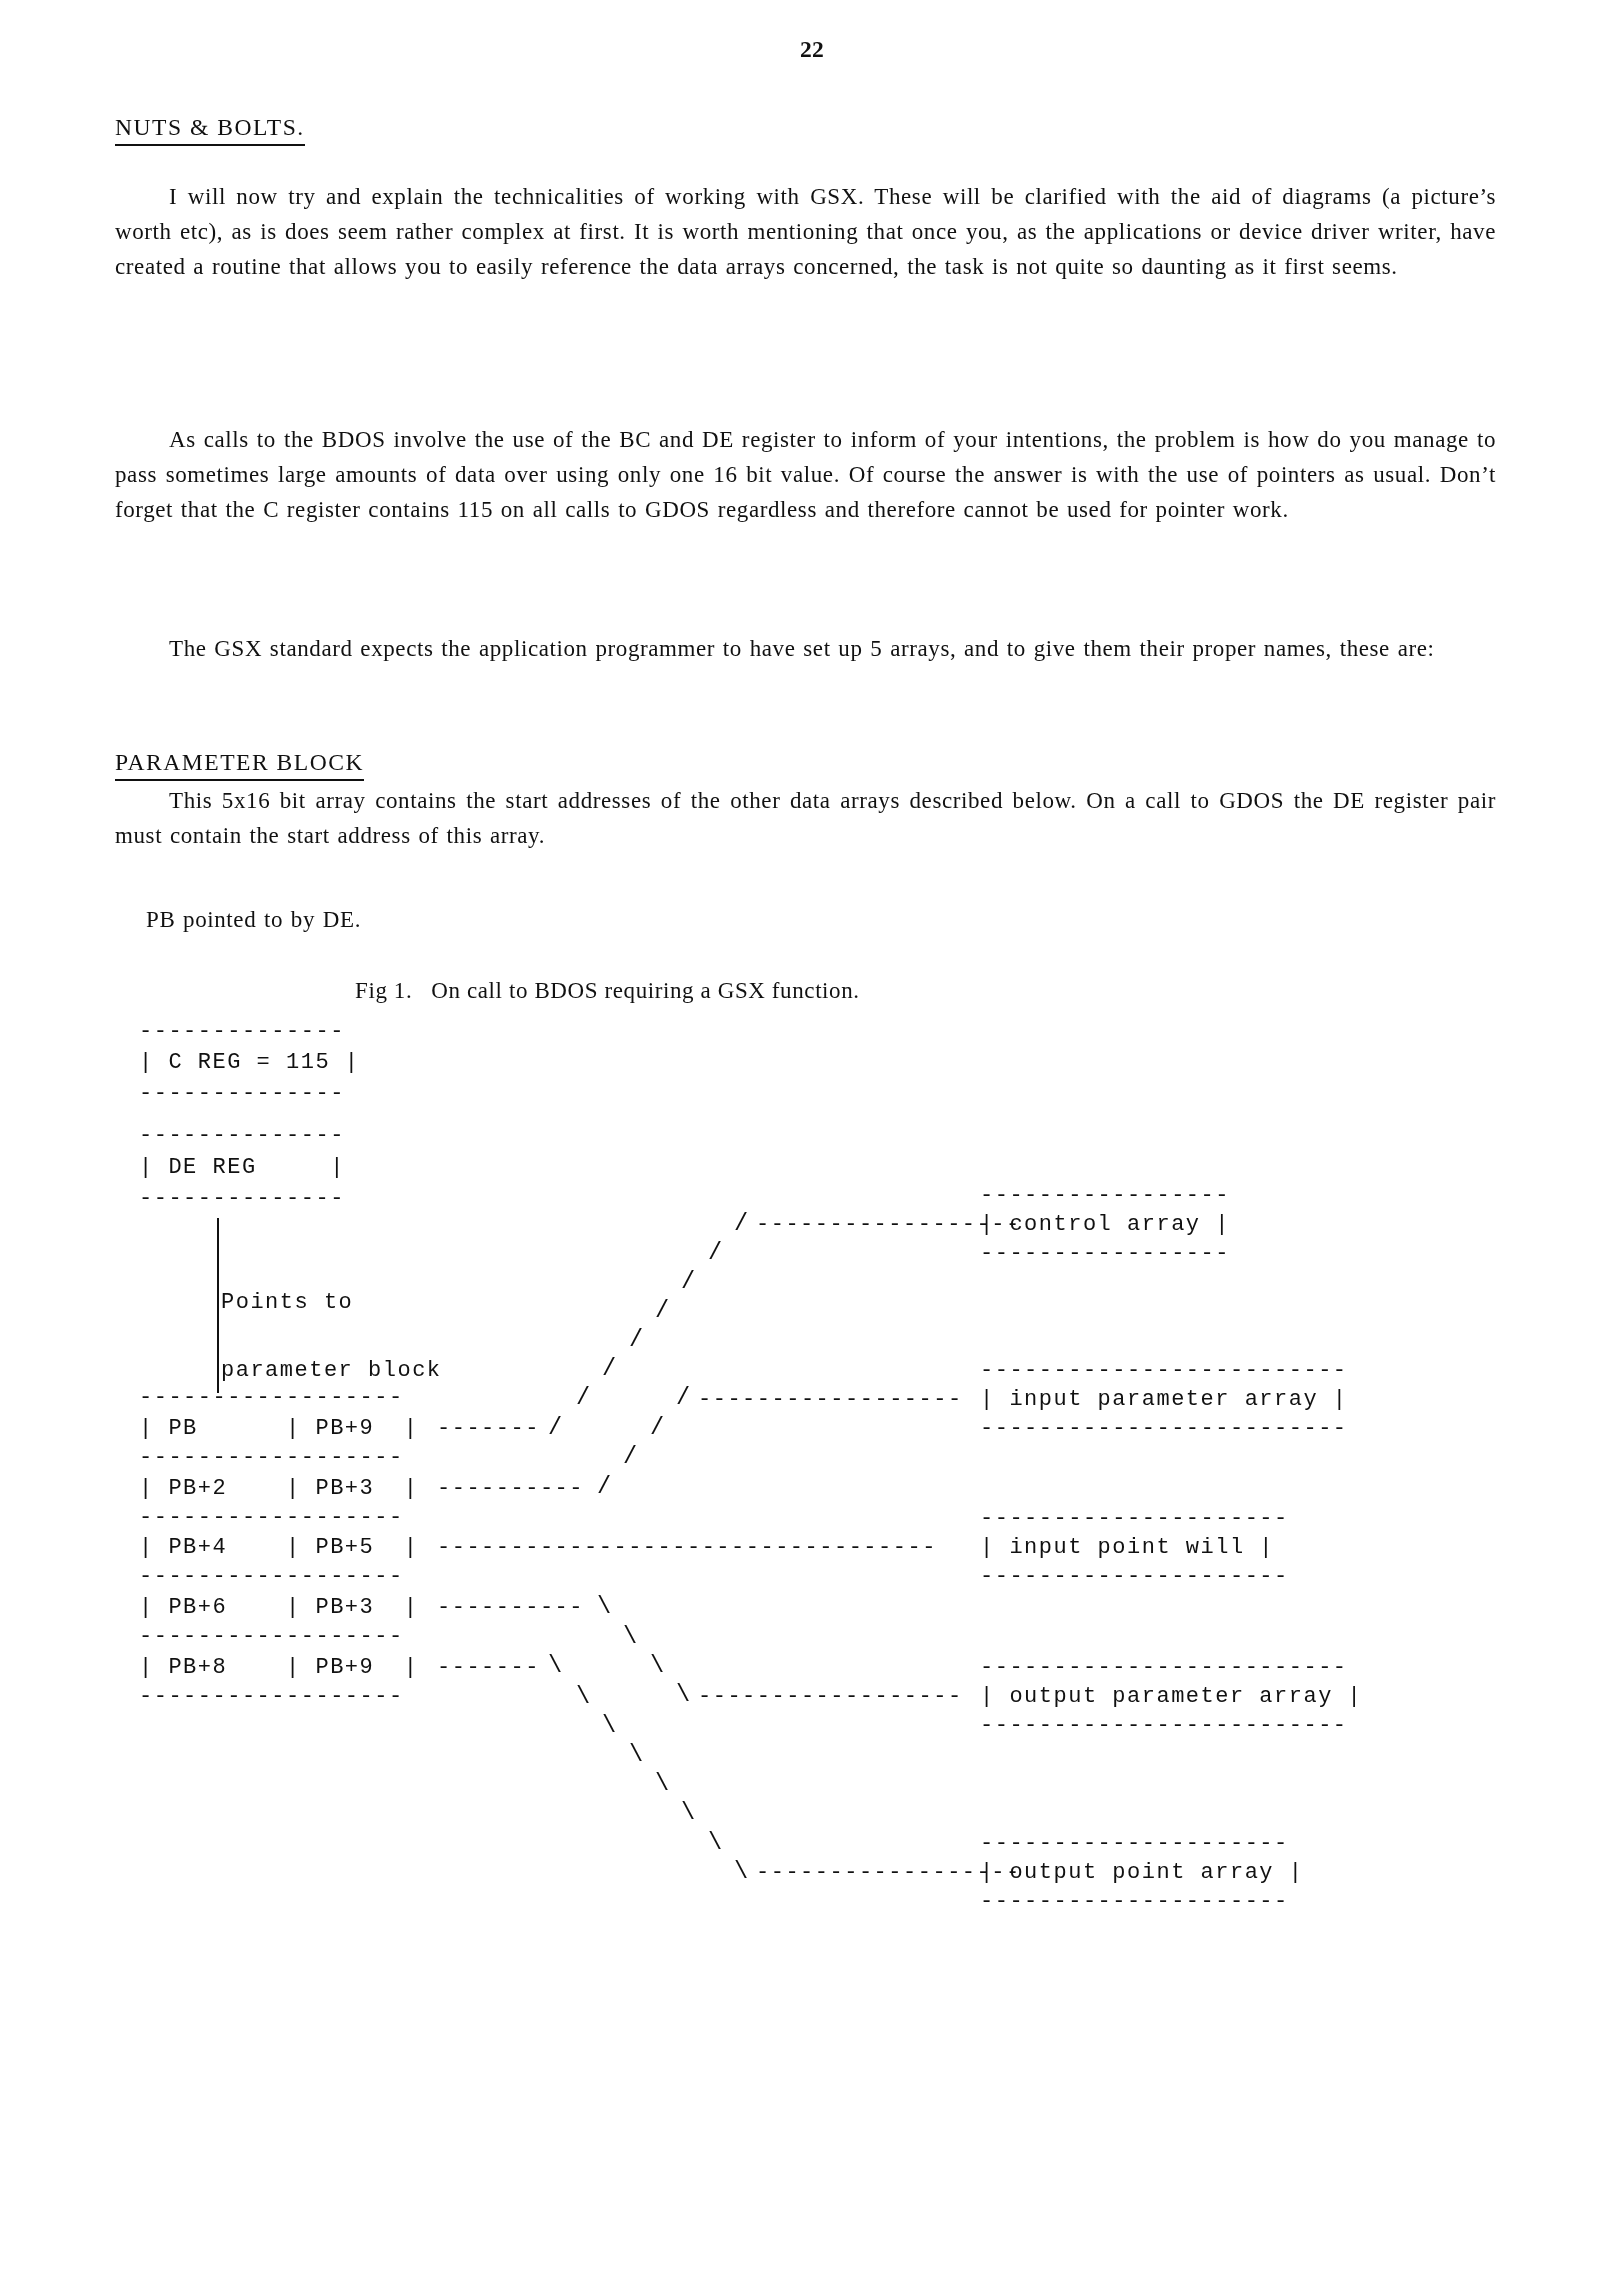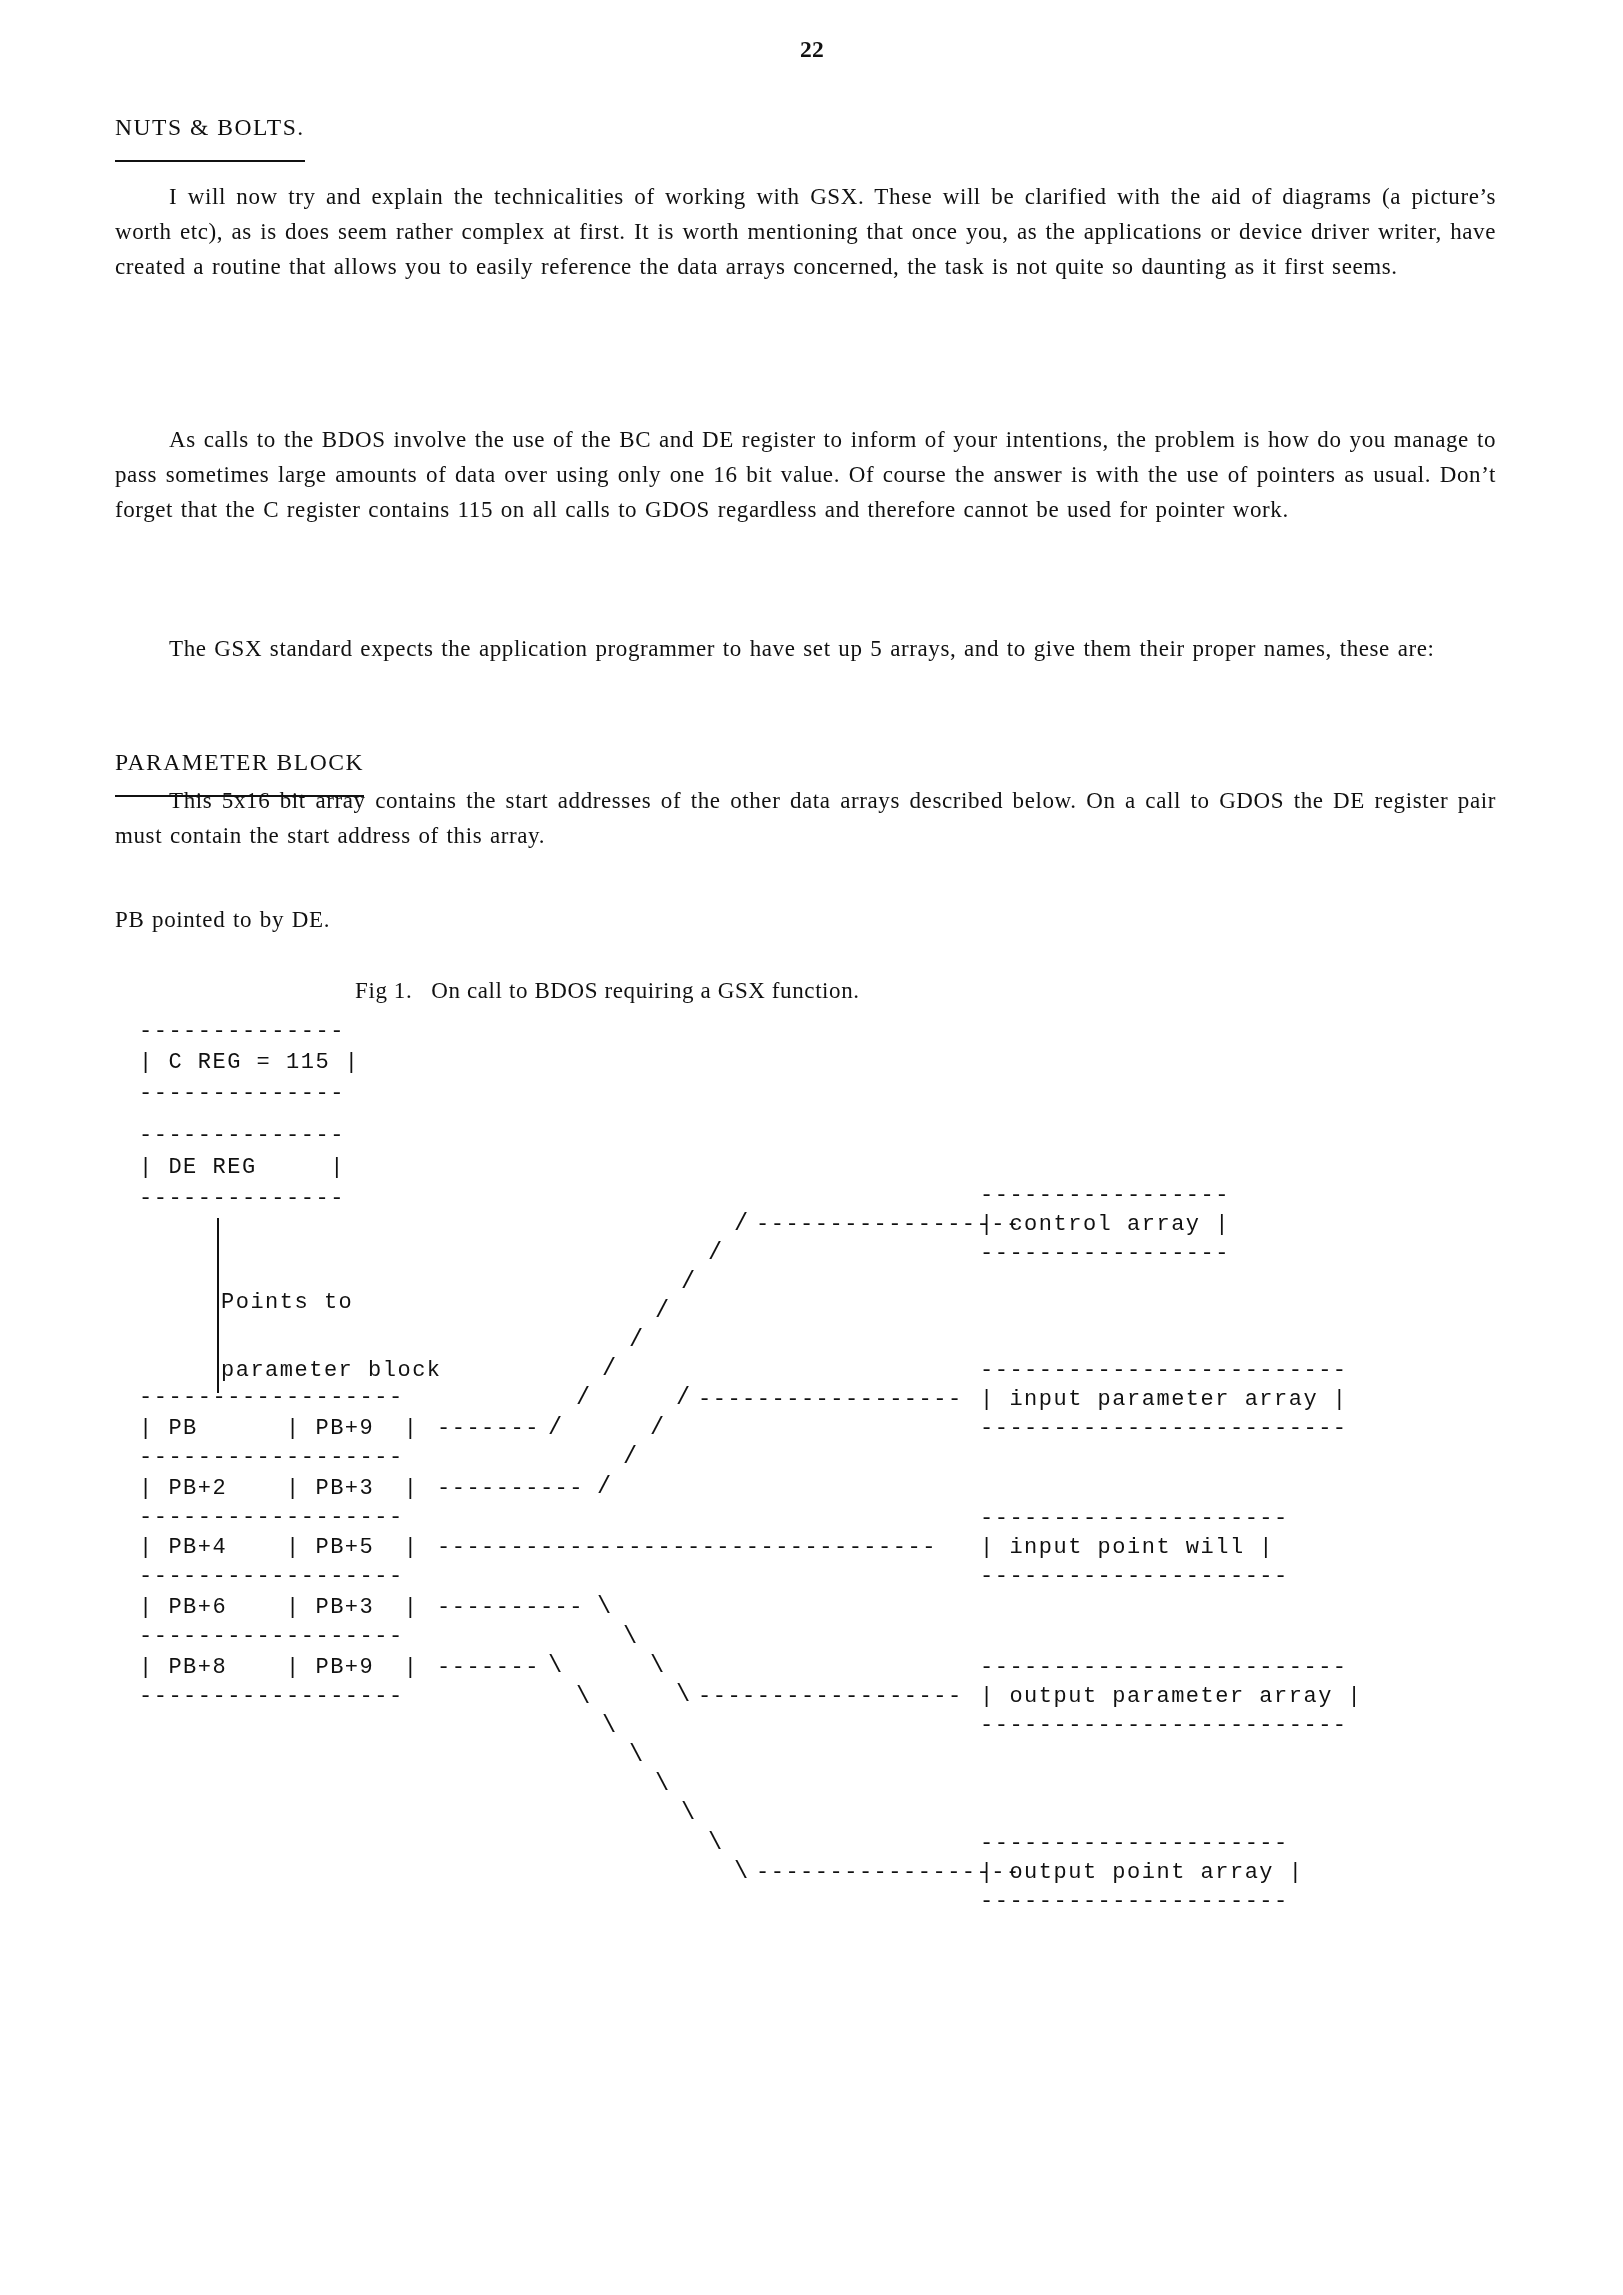--- a/index.html
+++ b/index.html
@@ -31,21 +31,21 @@
   }
 
   
   .section-heading {
     position: absolute;
     font-family: "Liberation Serif", "DejaVu Serif", serif;
     font-size: 23.6px;
     letter-spacing: 1.5px;
     white-space: pre;
     border-bottom: 2.1px solid #111;
-    padding-bottom: 19px;
+    padding-bottom: 3px;
     display: inline-block;
     text-align: right;
   }
   #heading-nuts-bolts { top: 114px; left: 115px; }
   #heading-parameter-block { top: 749px; left: 115px; }
 
   
   .para {
     position: absolute;
     left: 115px;
@@ -58,21 +58,21 @@
     letter-spacing: 0.6px;
     word-spacing: 1.4px;
   }
   .para .indent { display: inline-block; width: 54px; }
   .para.no-justify { text-align: left; }
 
   #para-1 { top: 179px; }
   #para-2 { top: 422px; }
   #para-3 { top: 631px; }
   #para-pb { top: 783px; }
-  #para-pb-de { top: 902px; }
+  #para-pb-de { top: 902px; margin-left: 31px; }
 
   
   #fig-caption {
     position: absolute;
     top: 978px;
     left: 355px;
     font-family: "Liberation Serif", "DejaVu Serif", serif;
     font-size: 23px;
     letter-spacing: 0.6px;
     white-space: pre;

